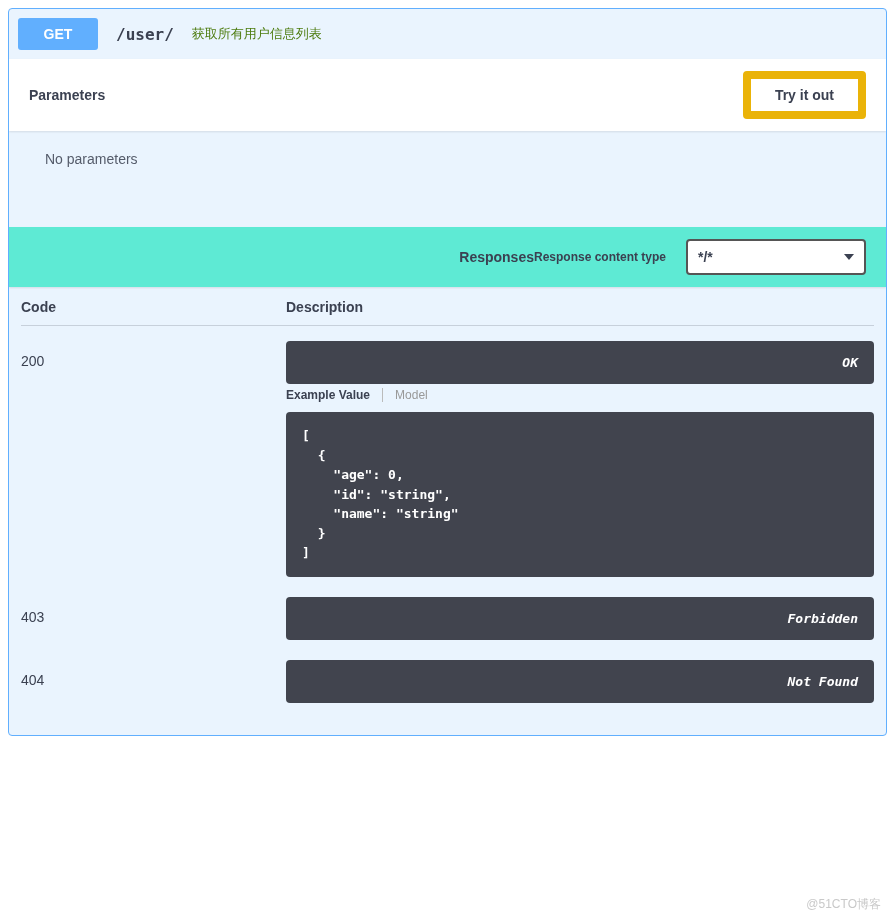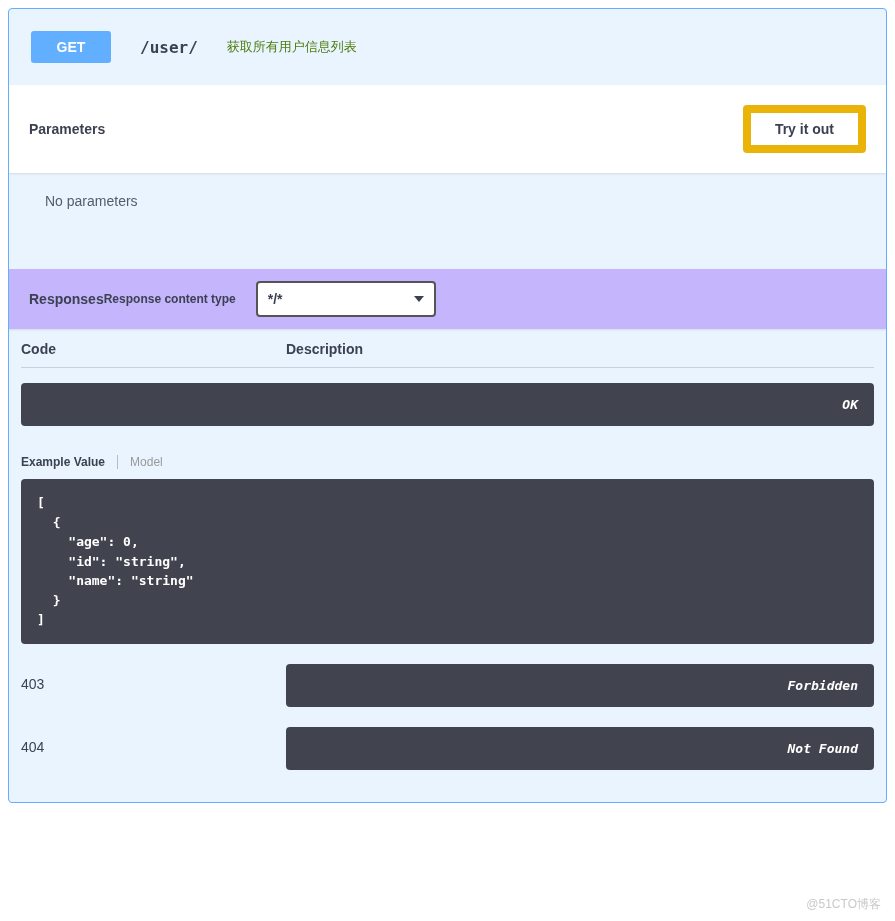--- a/index.html
+++ b/index.html
@@ -16,22 +16,22 @@
     }
     .opblock {
       border: 1px solid #61affe;
       border-radius: 4px;
       background: #eaf4fe;
       overflow: hidden;
     }
     .opblock-summary {
       display: flex;
       align-items: center;
-      padding: 22px;
-      gap: 19px;
+      padding: 9px;
+      gap: 8px;
     }
     .method-badge {
       background: #61affe;
       color: #fff;
       font-weight: 700;
       font-size: 14px;
       padding: 8px 0;
       min-width: 80px;
       text-align: center;
       border-radius: 3px;
@@ -48,21 +48,21 @@
     .summary-description {
       font-size: 13px;
       color: #4d7c0f;
       flex: 1;
       word-break: break-word;
     }
     .section-header {
       display: flex;
       justify-content: space-between;
       align-items: center;
-      padding: 20px 20px;
+      padding: 12px 20px;
       background: #fff;
       box-shadow: 0 1px 2px rgba(0,0,0,0.1);
     }
     .section-title {
       font-size: 14px;
       font-weight: 700;
       color: #3b4151;
     }
     .try-out-btn {
       background: transparent;
@@ -79,24 +79,24 @@
     }
     .no-params {
       color: #3b4151;
       font-size: 14px;
       opacity: 0.85;
       padding-bottom: 40px;
       margin-left: 16px;
     }
     .responses-header {
       display: flex;
-      justify-content: flex-start;
+      justify-content: flex-end;
       align-items: center;
       padding: 12px 20px;
-      background: #c4b5fd;
+      background: #5eead4;
       box-shadow: 0 1px 2px rgba(0,0,0,0.1);
     }
     .content-type-wrap {
       display: flex;
       align-items: center;
       gap: 20px;
     }
     .content-type-label {
       font-size: 12px;
       font-weight: 700;
@@ -171,21 +171,21 @@
       border-radius: 4px;
       font-family: "Consolas", monospace;
       font-size: 13px;
       font-style: italic;
       font-weight: 600;
       text-align: right;
     }
     .model-tabs {
       display: flex;
       align-items: center;
-      margin: 29px 0 10px 0;
+      margin: 4px 0 10px 0;
       gap: 12px;
     }
     .tab-active {
       font-size: 12px;
       font-weight: 700;
       color: #3b4151;
       cursor: pointer;
     }
     .tab-divider {
       width: 1px;
@@ -250,20 +250,21 @@
     </div>
   </div>
 
   <div class="responses-table">
     <div class="table-head">
       <div class="col-code">Code</div>
       <div class="col-desc">Description</div>
     </div>
 
     <div class="response-row">
+      <div class="code-val">200</div>
       <div class="desc-col">
         <div class="desc-box">OK</div>
         <div class="model-tabs">
           <span class="tab-active">Example Value</span>
           <span class="tab-divider"></span>
           <span class="tab-inactive">Model</span>
         </div>
         <div class="example-code">[
   {
     "age": 0,

